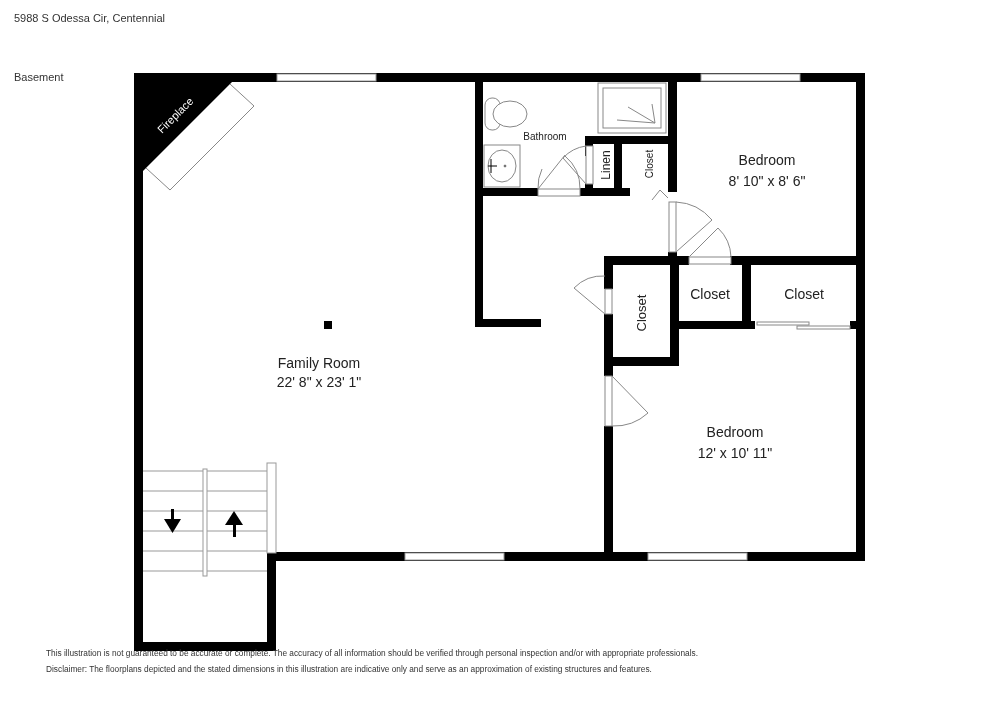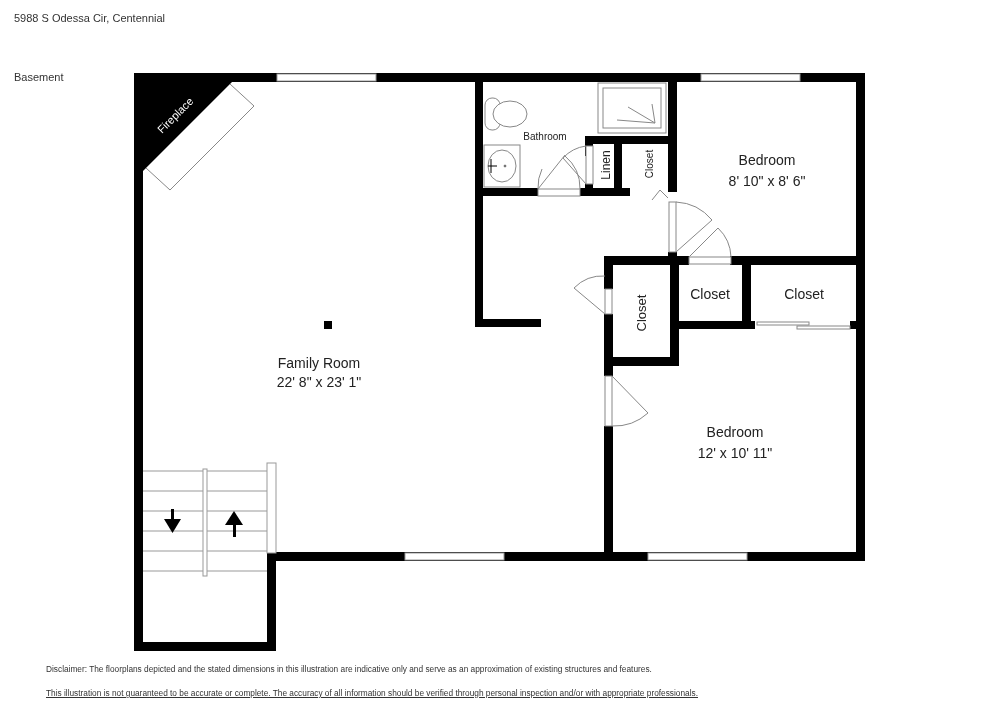--- a/index.html
+++ b/index.html
@@ -150,13 +150,13 @@
 
     <text class="lbl" x="610" y="165" font-size="12" text-anchor="middle" transform="rotate(-90 610 165)">Linen</text>
     <text class="lbl" x="653" y="164" font-size="10" text-anchor="middle" transform="rotate(-90 653 164)">Closet</text>
     <text class="lbl" x="646" y="313" font-size="13" text-anchor="middle" transform="rotate(-90 646 313)">Closet</text>
     <text class="lbl" x="710" y="299" font-size="14" text-anchor="middle">Closet</text>
     <text class="lbl" x="804" y="299" font-size="14" text-anchor="middle">Closet</text>
   </g>
 </svg>
 
 <div class="disc" style="top:664px;">Disclaimer: The floorplans depicted and the stated dimensions in this illustration are indicative only and serve as an approximation of existing structures and features.</div>
-<div class="disc" style="top:688px;text-decoration:underline;">This illustration is not guaranteed to be accurate or complete. The accuracy of all information should be verified through personal inspection and/or with appropriate professionals.</div>
+<div class="disc" style="top:648px;">This illustration is not guaranteed to be accurate or complete. The accuracy of all information should be verified through personal inspection and/or with appropriate professionals.</div>
 
 </body></html>

